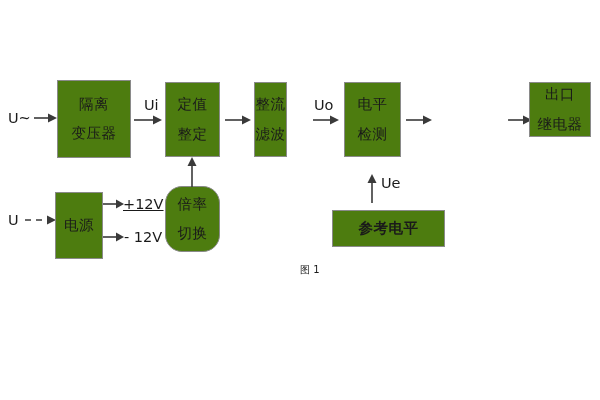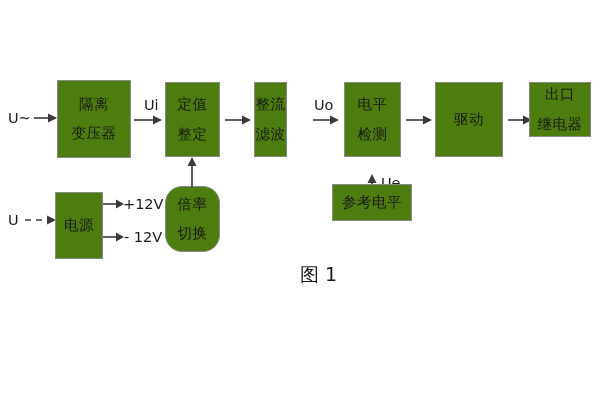--- a/index.html
+++ b/index.html
@@ -44,21 +44,21 @@
   .lbl {
     position: absolute;
     color: #1a1a1a;
     font-size: 14.5px;
     white-space: nowrap;
     line-height: 1;
   }
   .caption {
     position: absolute;
     color: #1a1a1a;
-    font-size: 19px;
+    font-size: 10px;
     white-space: nowrap;
     line-height: 1;
   }
   
   .arrow {
     position: absolute;
   }
   .arrow svg {
     display: block;
     overflow: visible;
@@ -123,23 +123,20 @@
     <span class="ln">检测</span>
   </div>
 
   <div class="arrow" style="left:406px; top:114px;">
     <svg width="26" height="12" viewBox="0 0 26 12">
       <line x1="0" y1="6" x2="19" y2="6" stroke="#3a3a3a" stroke-width="1.6"></line>
       <polygon points="17,1.5 26,6 17,10.5" fill="#3a3a3a"></polygon>
     </svg>
   </div>
 
-  <div class="block single" style="left:435px; top:82px; width:68px; height:75px;">
-    <span class="ln">驱动</span>
-  </div>
 
   <div class="arrow" style="left:508px; top:114px;">
     <svg width="24" height="12" viewBox="0 0 24 12">
       <line x1="0" y1="6" x2="17" y2="6" stroke="#3a3a3a" stroke-width="1.6"></line>
       <polygon points="15,1.5 24,6 15,10.5" fill="#3a3a3a"></polygon>
     </svg>
   </div>
 
   <div class="block" style="left:529px; top:82px; width:62px; height:55px;">
     <span class="ln">出口</span>
@@ -158,21 +155,21 @@
   <div class="block single" style="left:55px; top:192px; width:48px; height:67px;">
     <span class="ln">电源</span>
   </div>
 
   <div class="arrow" style="left:103px; top:198px;">
     <svg width="22" height="12" viewBox="0 0 22 12">
       <line x1="0" y1="6" x2="15" y2="6" stroke="#3a3a3a" stroke-width="1.6"></line>
       <polygon points="13,1.5 21,6 13,10.5" fill="#3a3a3a"></polygon>
     </svg>
   </div>
-  <div class="lbl" style="left:123px; top:197px;">+12V</div>
+  <div class="lbl" style="left:123px; top:197px;text-decoration:underline;">+12V</div>
 
   <div class="arrow" style="left:103px; top:231px;">
     <svg width="22" height="12" viewBox="0 0 22 12">
       <line x1="0" y1="6" x2="15" y2="6" stroke="#3a3a3a" stroke-width="1.6"></line>
       <polygon points="13,1.5 21,6 13,10.5" fill="#3a3a3a"></polygon>
     </svg>
   </div>
   <div class="lbl" style="left:124px; top:230px;">- 12V</div>
 
   <div class="block" style="left:165px; top:186px; width:55px; height:66px;border-radius:17px;">
@@ -189,19 +186,19 @@
 
   <div class="arrow" style="left:366px; top:174px;">
     <svg width="12" height="29" viewBox="0 0 12 29">
       <line x1="6" y1="29" x2="6" y2="7" stroke="#3a3a3a" stroke-width="1.6"></line>
       <polygon points="1.5,9 6,0 10.5,9" fill="#3a3a3a"></polygon>
     </svg>
   </div>
 
   <div class="lbl" style="left:381px; top:176px;">Ue</div>
 
-  <div class="block single" style="left:332px; top:184px; width:80px; height:37px;">
+  <div class="block single" style="left:332px; top:210px; width:113px; height:37px;font-weight:bold;">
     <span class="ln">参考电平</span>
   </div>
 
   <div class="caption" style="left:300px; top:265px;">图 1</div>
 
 </div>
 
 </body></html>

